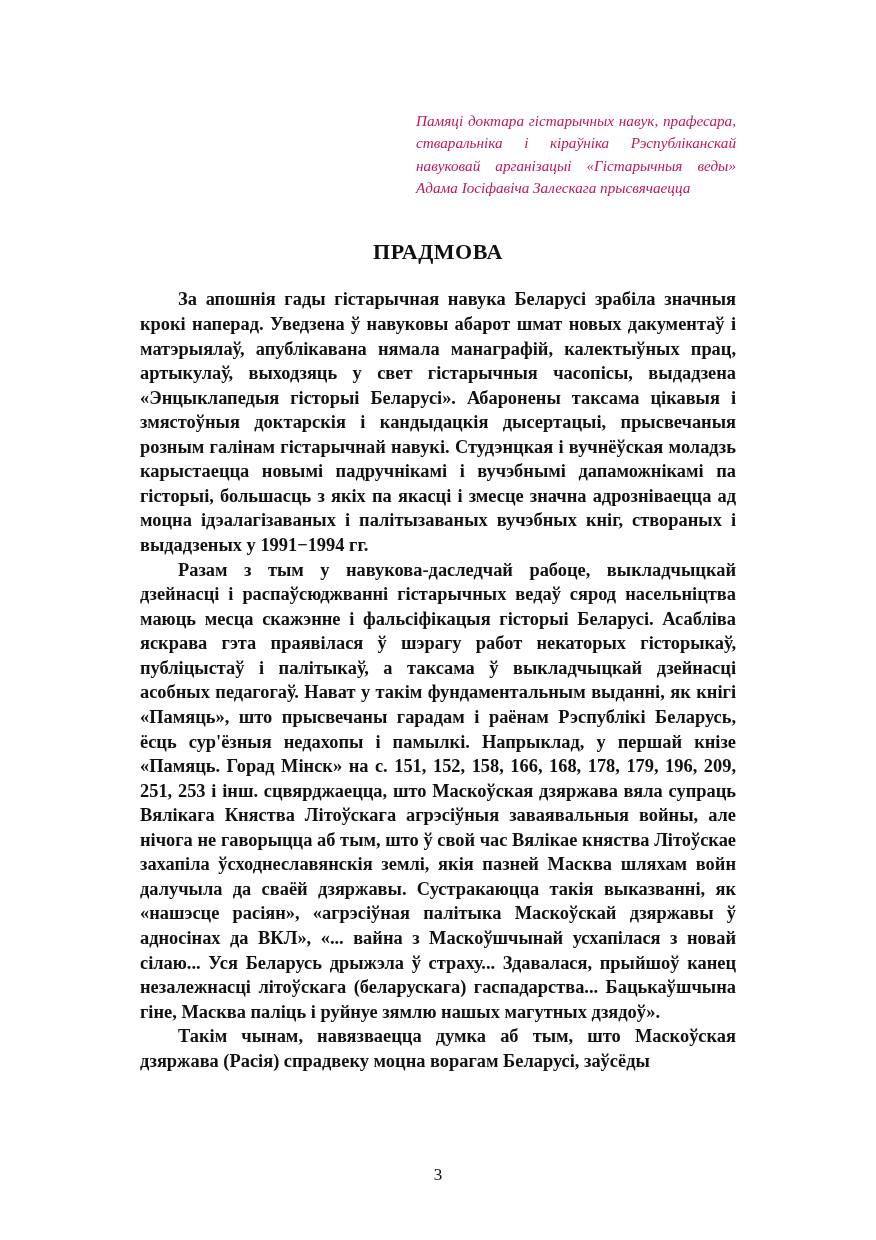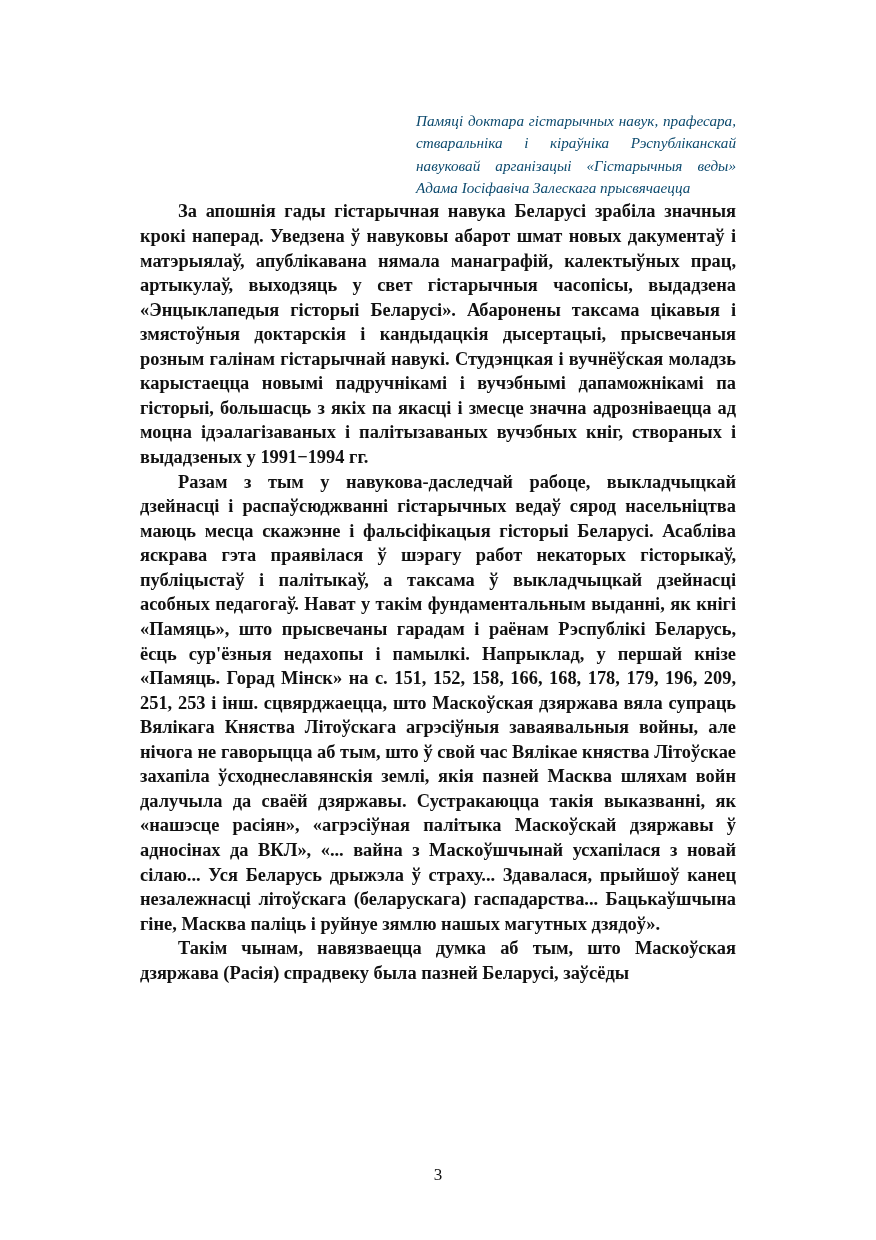--- a/index.html
+++ b/index.html
@@ -30,21 +30,21 @@
     width: 596px;
   }
   .dedication {
     margin-left: 276px;
     width: 320px;
     font-style: italic;
     font-size: 15.2px;
     line-height: 1.47;
     text-align: justify;
     text-justify: inter-word;
-    color: #0c4a6e;
+    color: #be185d;
   }
   .dedication > div {
     white-space: normal;
   }
   .title {
     margin-top: 40px;
     margin-bottom: 22px;
     text-align: center;
     font-weight: bold;
     font-size: 22px;
@@ -72,21 +72,22 @@
 </head>
 <body>
 
 <div class="page">
   <div class="content">
 
     <div class="dedication">
       <div>Памяці доктара гістарычных навук, прафесара, стваральніка і кіраўніка Рэспубліканскай навуковай арганізацыі «Гістарычныя веды» Адама Іосіфавіча Залескага прысвячаецца</div>
     </div>
 
+    <div class="title">ПРАДМОВА</div>
 
     <p class="body-par">За апошнія гады гістарычная навука Беларусі зрабіла значныя крокі наперад. Уведзена ў навуковы абарот шмат новых дакументаў і матэрыялаў, апублікавана нямала манаграфій, калектыўных прац, артыкулаў, выходзяць у свет гістарычныя часопісы, выдадзена «Энцыклапедыя гісторыі Беларусі». Абаронены таксама цікавыя і змястоўныя доктарскія і кандыдацкія дысертацыі, прысвечаныя розным галінам гістарычнай навукі. Студэнцкая і вучнёўская моладзь карыстаецца новымі падручнікамі і вучэбнымі дапаможнікамі па гісторыі, большасць з якіх па якасці і змесце значна адрозніваецца ад моцна ідэалагізаваных і палітызаваных вучэбных кніг, створаных і выдадзеных у 1991−1994 гг.</p>
     <p class="body-par">Разам з тым у навукова-даследчай рабоце, выкладчыцкай дзейнасці і распаўсюджванні гістарычных ведаў сярод насельніцтва маюць месца скажэнне і фальсіфікацыя гісторыі Беларусі. Асабліва яскрава гэта праявілася ў шэрагу работ некаторых гісторыкаў, публіцыстаў і палітыкаў, а таксама ў выкладчыцкай дзейнасці асобных педагогаў. Нават у такім фундаментальным выданні, як кнігі «Памяць», што прысвечаны гарадам і раёнам Рэспублікі Беларусь, ёсць сур'ёзныя недахопы і памылкі. Напрыклад, у першай кнізе «Памяць. Горад Мінск» на с. 151, 152, 158, 166, 168, 178, 179, 196, 209, 251, 253 і інш. сцвярджаецца, што Маскоўская дзяржава вяла супраць Вялікага Княства Літоўскага агрэсіўныя заваявальныя войны, але нічога не гаворыцца аб тым, што ў свой час Вялікае княства Літоўскае захапіла ўсходнеславянскія землі, якія пазней Масква шляхам войн далучыла да сваёй дзяржавы. Сустракаюцца такія выказванні, як «нашэсце расіян», «агрэсіўная палітыка Маскоўскай дзяржавы ў адносінах да ВКЛ», «... вайна з Маскоўшчынай усхапілася з новай сілаю... Уся Беларусь дрыжэла ў страху... Здавалася, прыйшоў канец незалежнасці літоўскага (беларускага) гаспадарства... Бацькаўшчына гіне, Масква паліць і руйнуе зямлю нашых магутных дзядоў».</p>
-    <p class="body-par">Такім чынам, навязваецца думка аб тым, што Маскоўская дзяржава (Расія) спрадвеку была пазней Беларусі, заўсёды</p>
+    <p class="body-par">Такім чынам, навязваецца думка аб тым, што Маскоўская дзяржава (Расія) спрадвеку моцна ворагам Беларусі, заўсёды</p>
 
   </div>
 
   <div class="folio">3</div>
 </div>
 
 </body></html>

